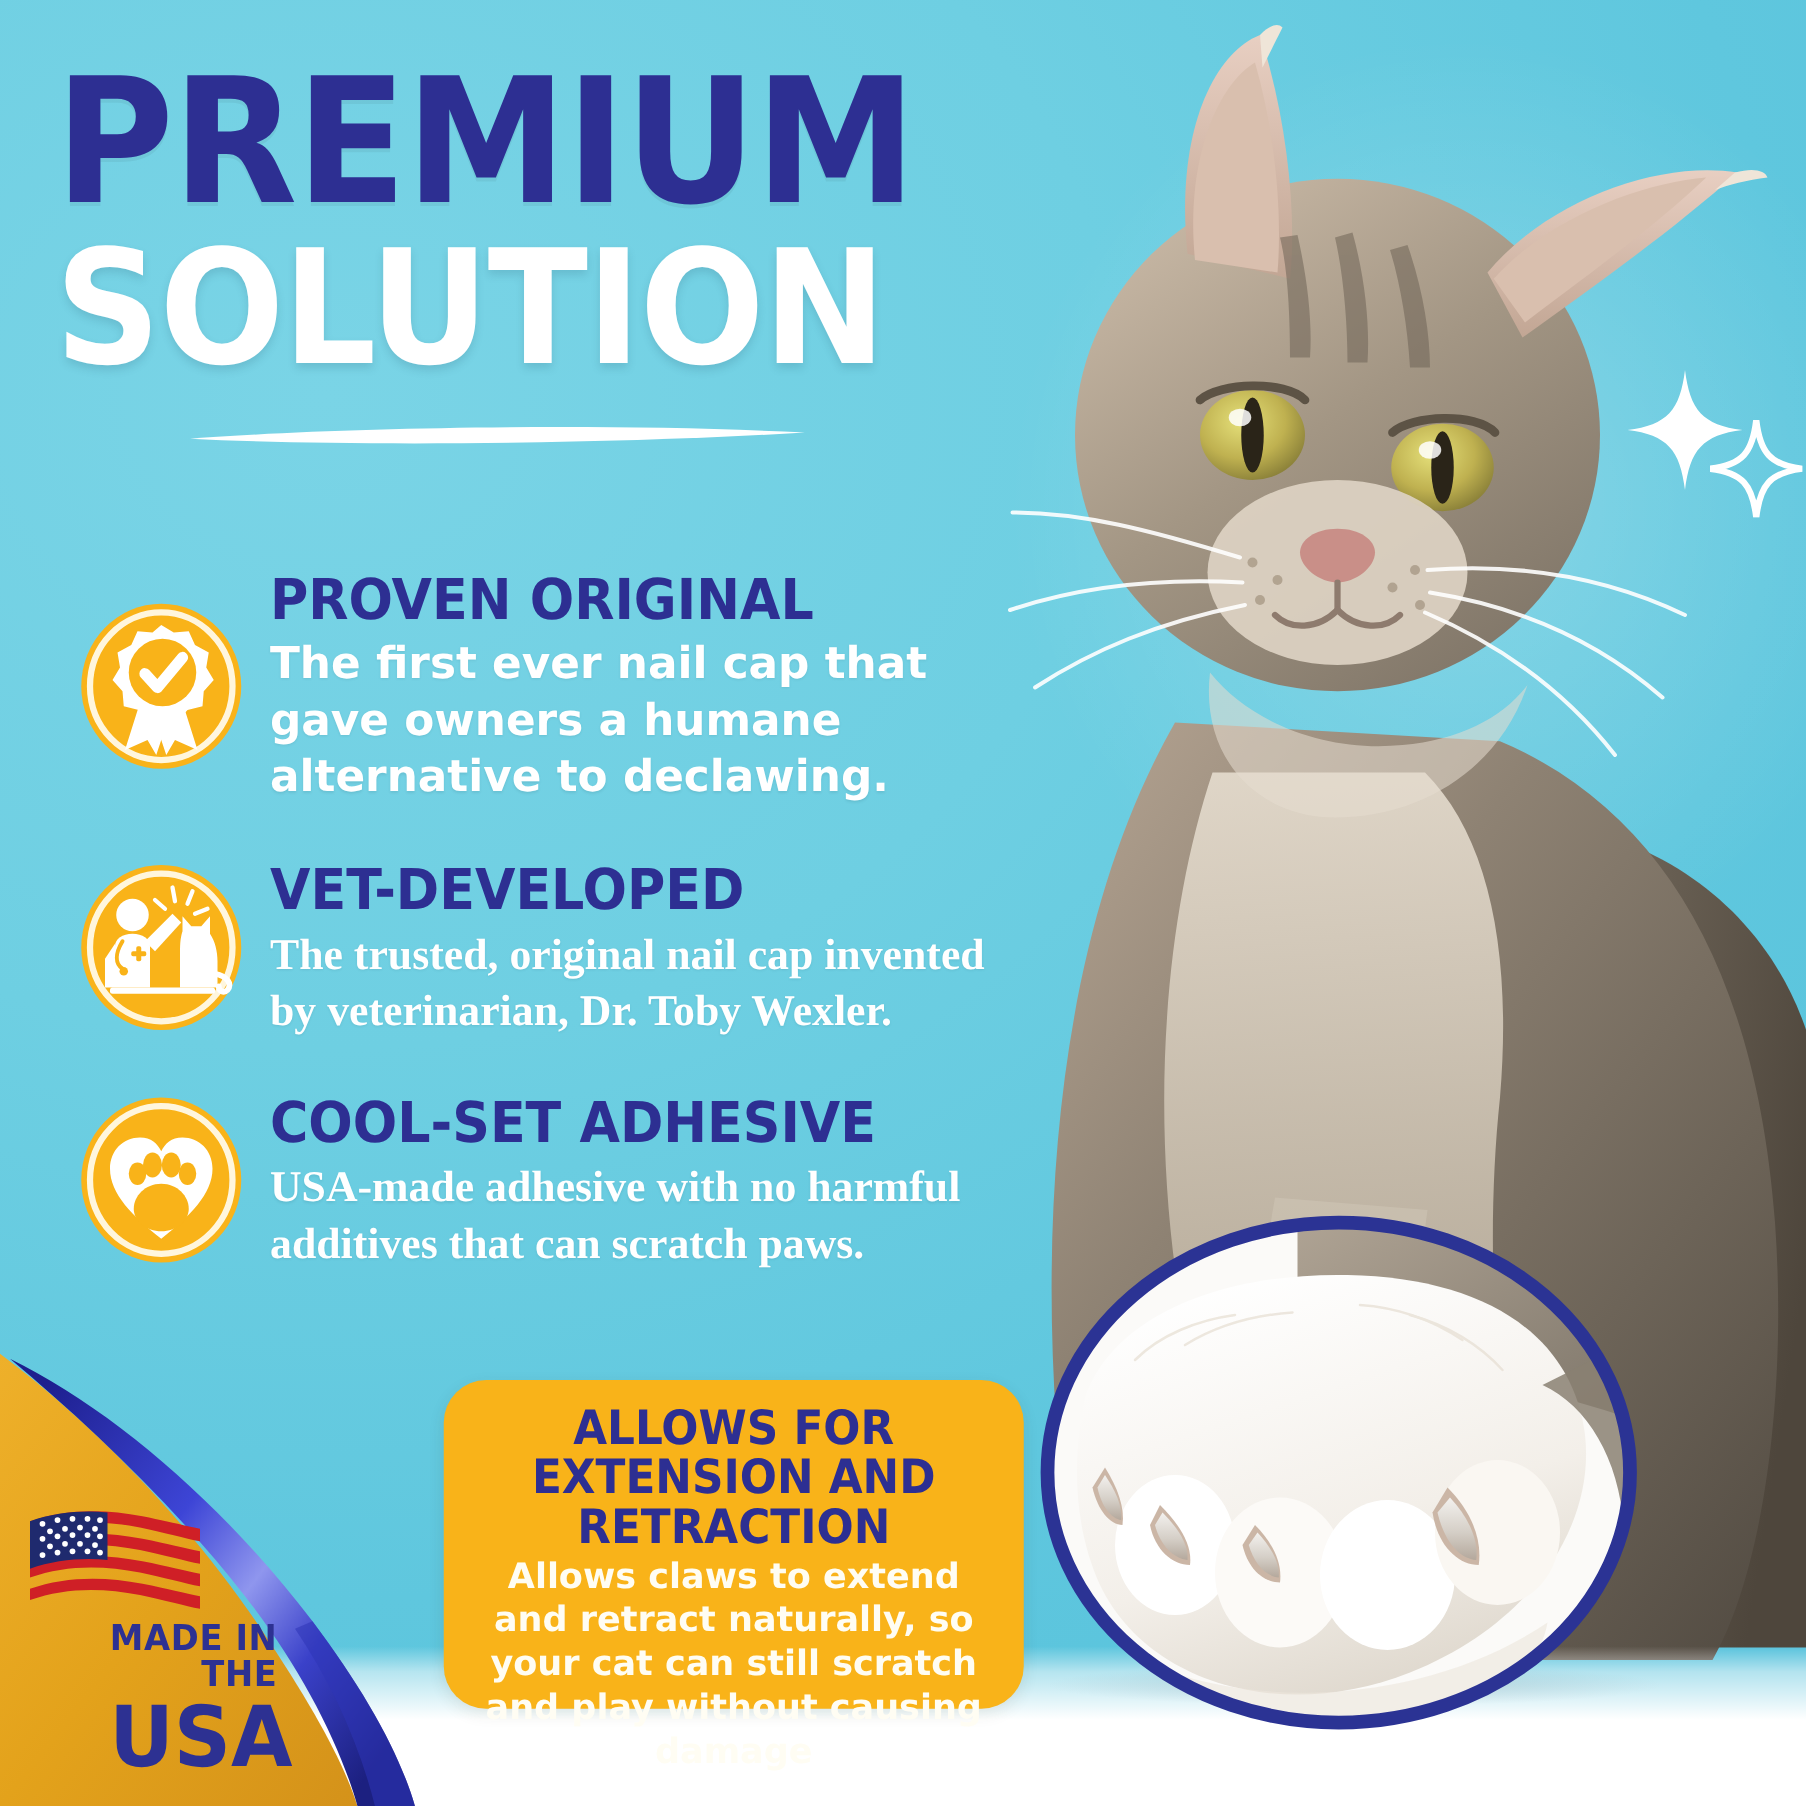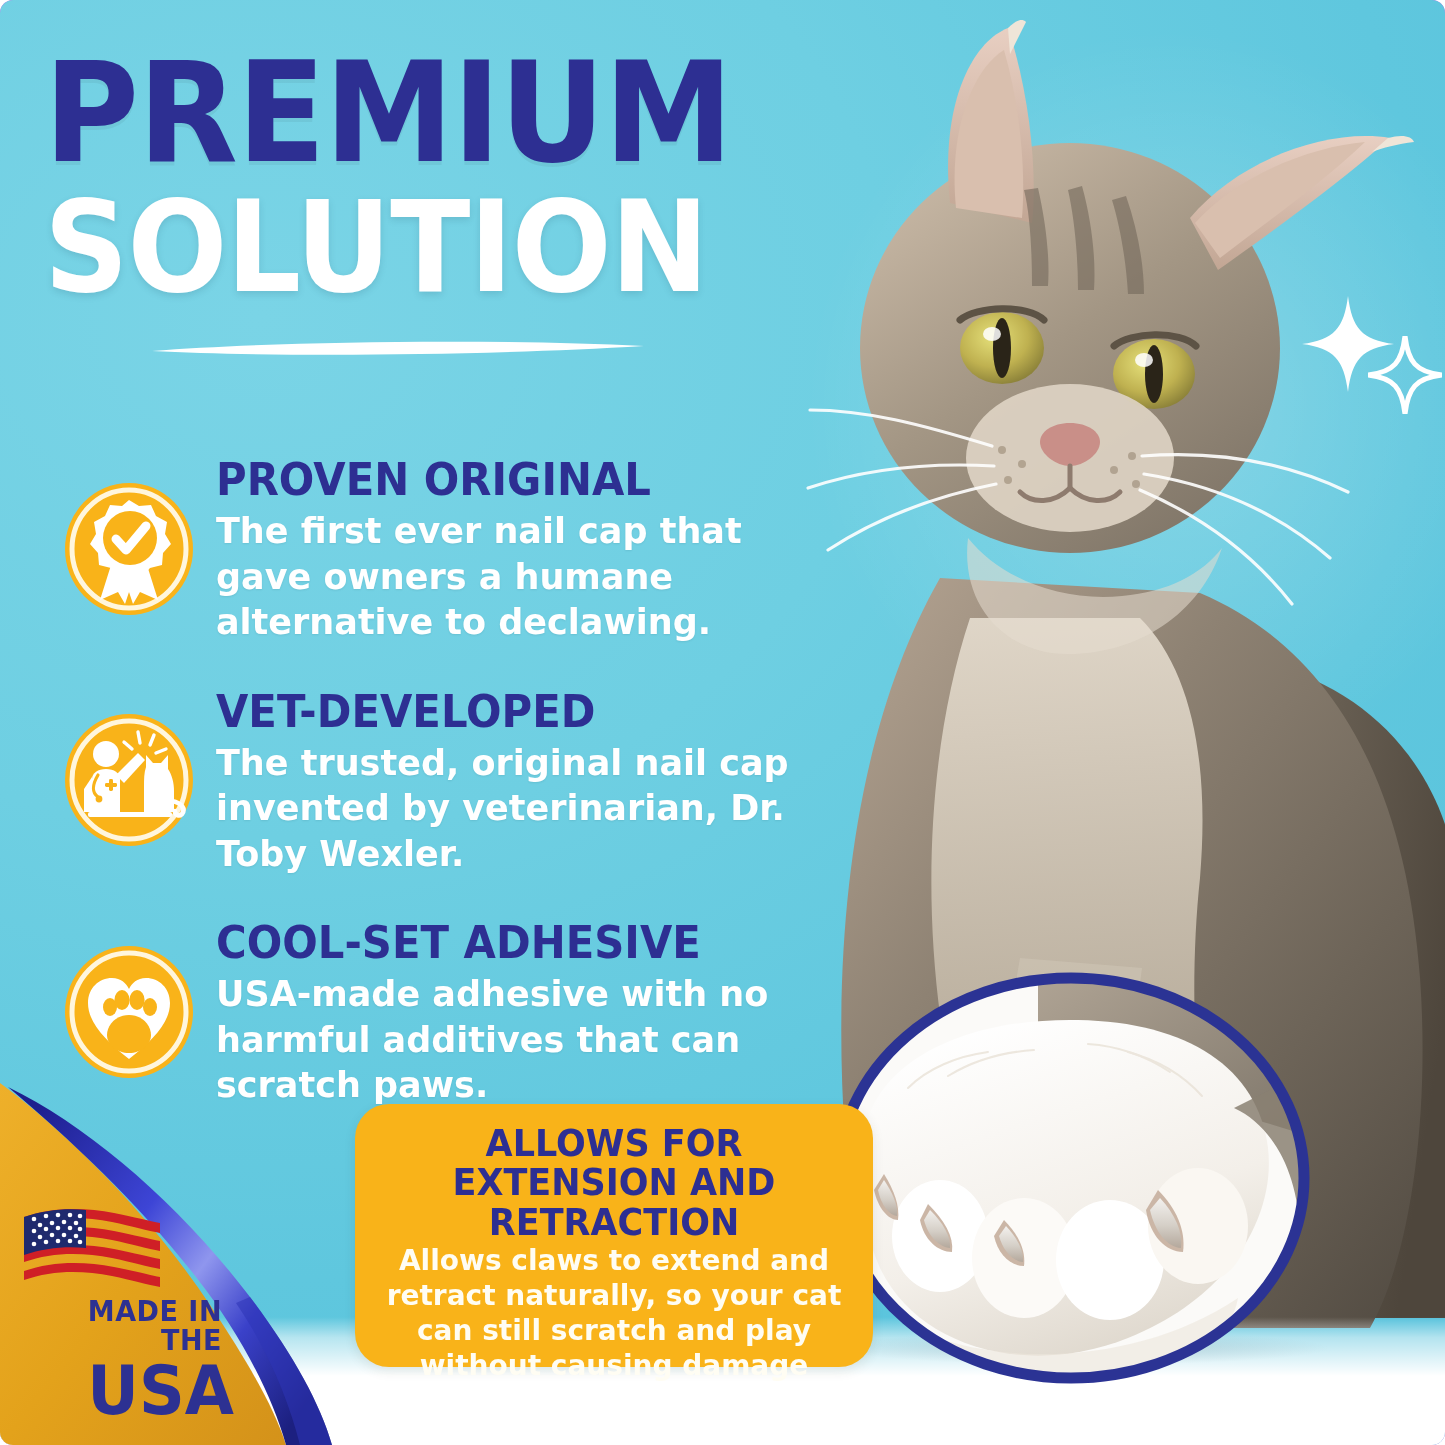--- a/index.html
+++ b/index.html
@@ -10,21 +10,20 @@
   body {
     font-family: "Liberation Sans", sans-serif;
   }
 
   #poster {
     position: relative;
     width: 1445px;
     height: 1445px;
     overflow: hidden;
     background: #d946ef;
-    border-radius: 13px;
   }
 
   
   .bg-base {
     position: absolute;
     inset: 0;
     background:
       radial-gradient(115% 95% at 18% 22%, #7ad4e6 0%, #6ecfe2 38%, #5fc7de 70%, #57c2dc 100%);
   }
   .bg-glow {
@@ -154,38 +153,38 @@
     font-family: "DejaVu Sans", sans-serif;
     font-weight: 700;
     font-size: 35px;
     line-height: 1.30;
     color: #ffffff;
     margin: 10px 0 0 0;
     max-width: 590px;
     text-shadow: 0 1px 2px rgba(40,90,110,.13);
   }
   .feature-2 .feature-desc,
-  .feature-3 .feature-desc { max-width: 600px; }
+  .feature-3 .feature-desc { max-width: 600px; font-family: Liberation Serif, serif; }
 
   
   .paw-inset {
     position: absolute;
     left: 828px;
     top: 968px;
     width: 486px;
     height: 420px;
   }
   .paw-inset svg { display: block; width: 100%; height: 100%; }
 
   
   .callout {
     position: absolute;
     left: 355px;
     top: 1104px;
-    width: 518px;
+    width: 464px;
     height: 263px;
     background: #f9b319;
     border-radius: 34px;
     box-shadow: 0 4px 12px rgba(60,60,30,.10);
     padding: 20px 18px 14px 18px;
     box-sizing: border-box;
     text-align: center;
   }
   .callout-title {
     font-family: "DejaVu Sans", sans-serif;

